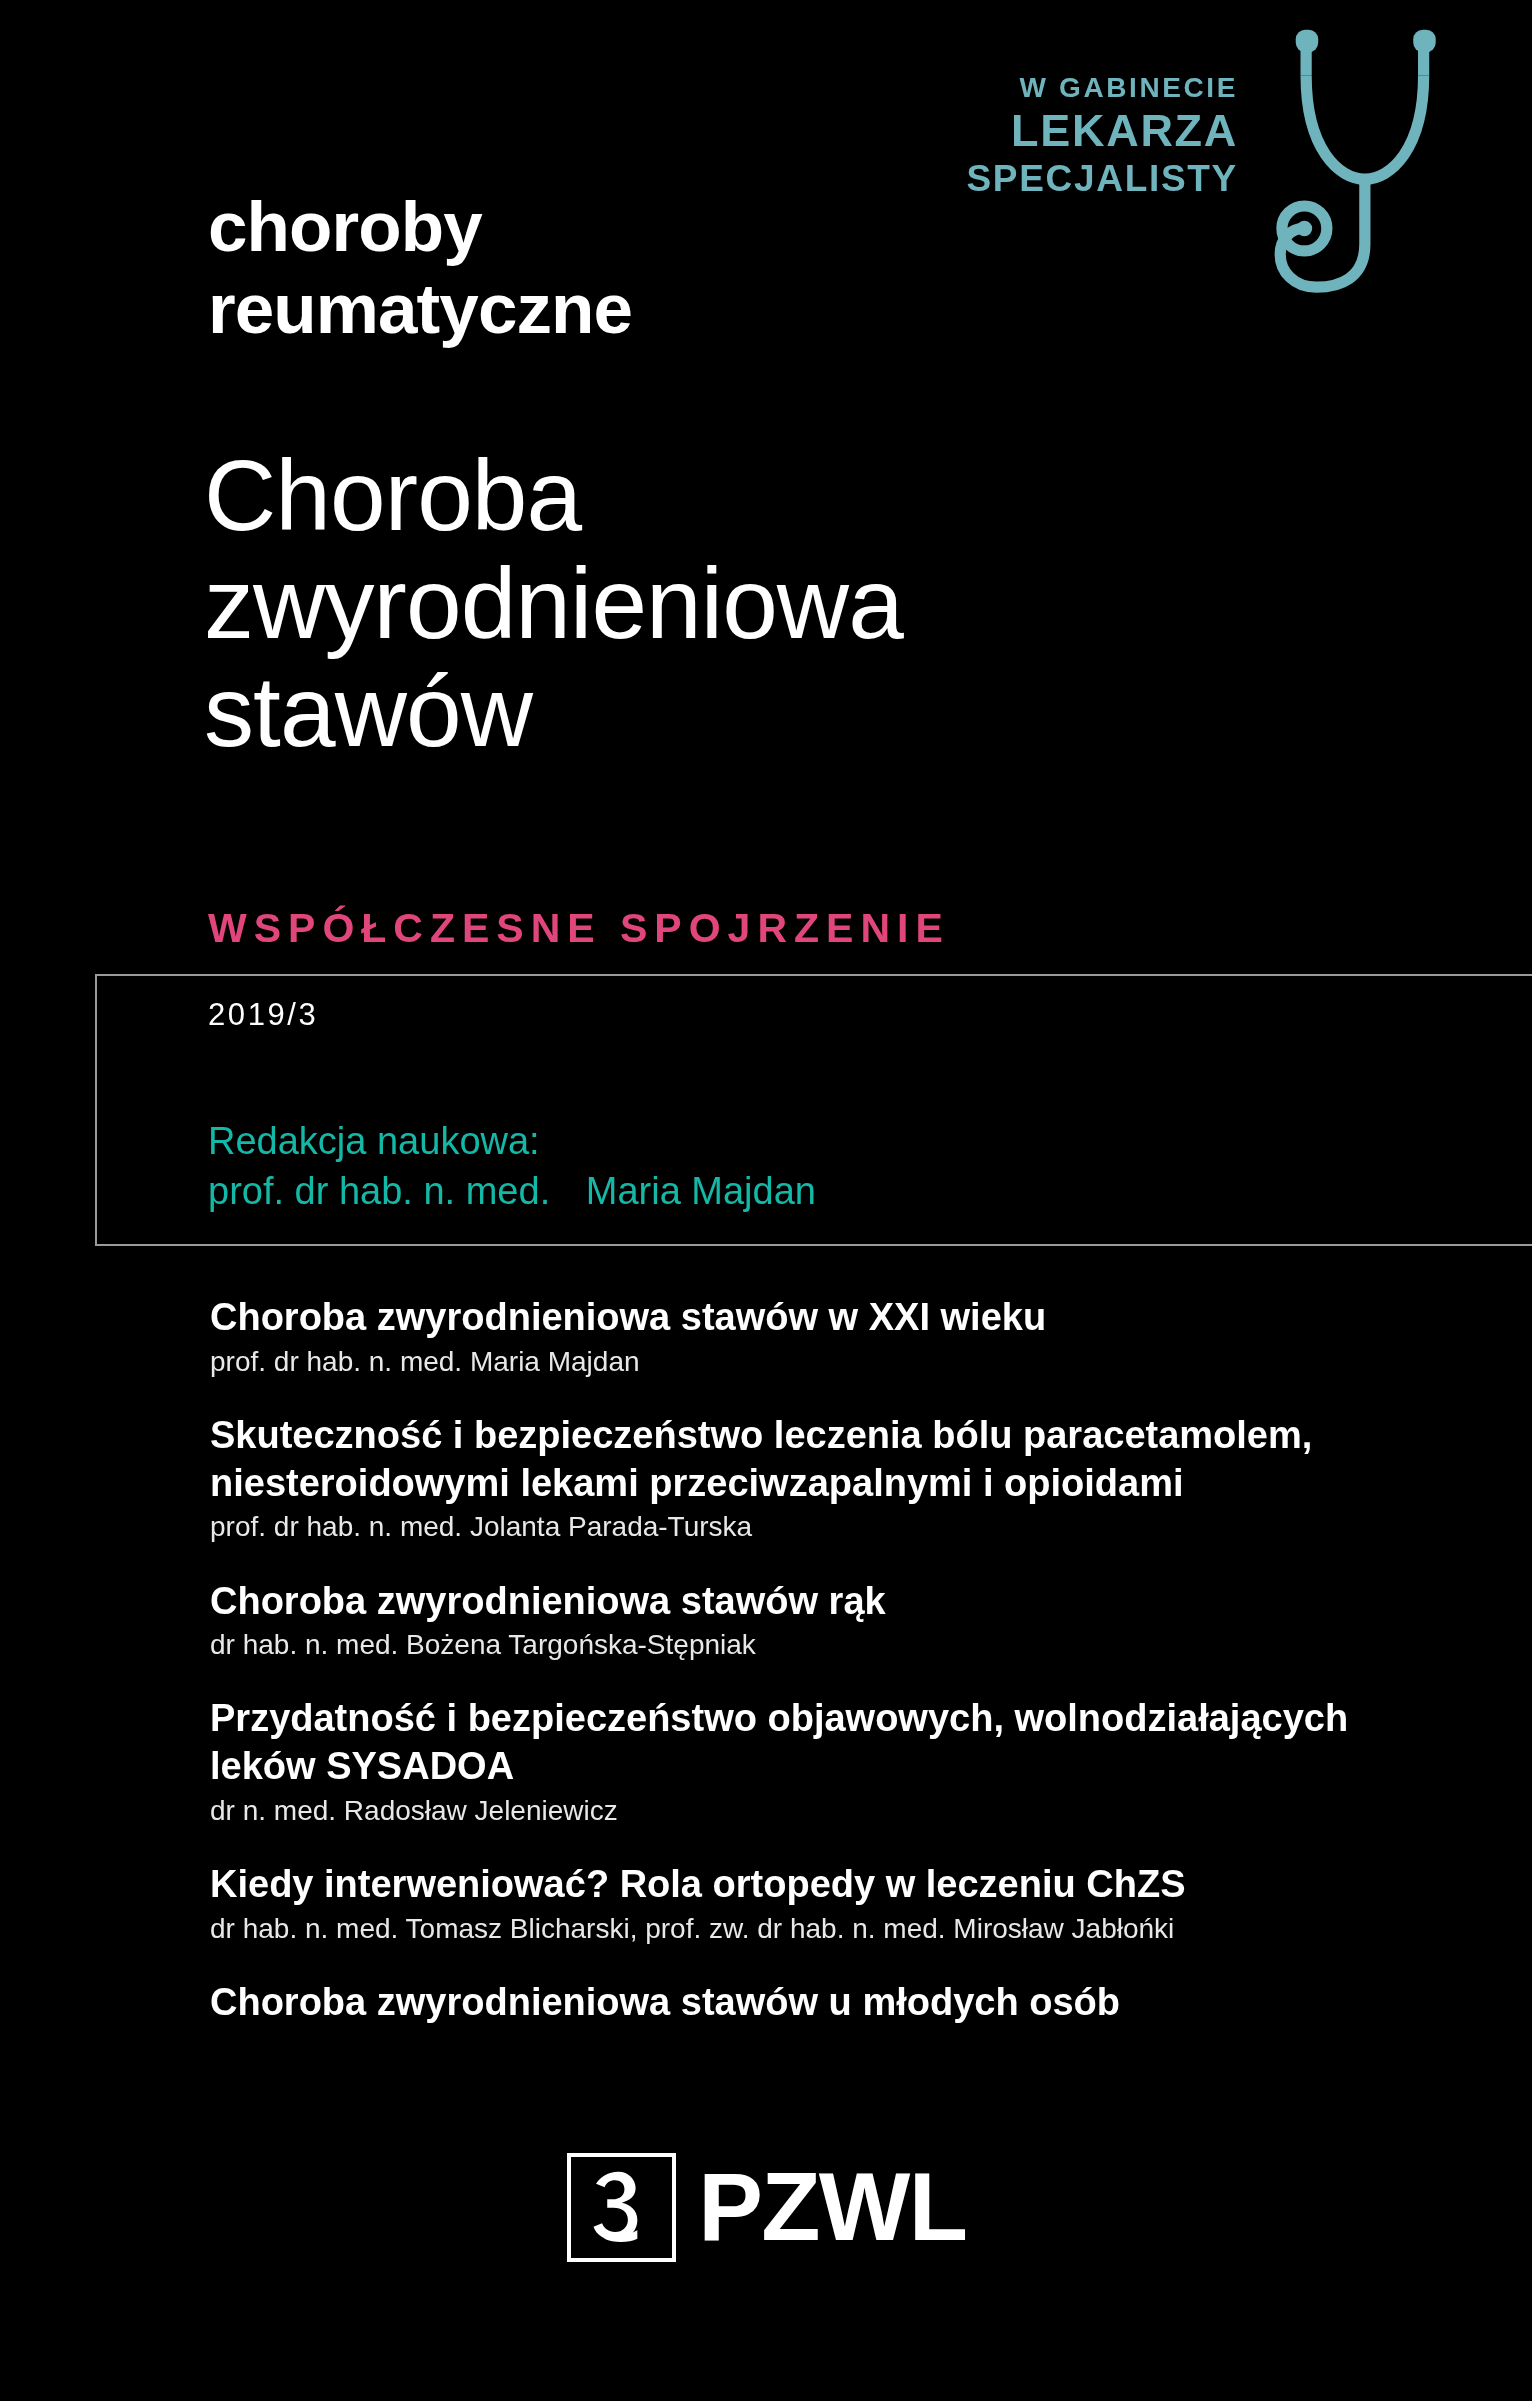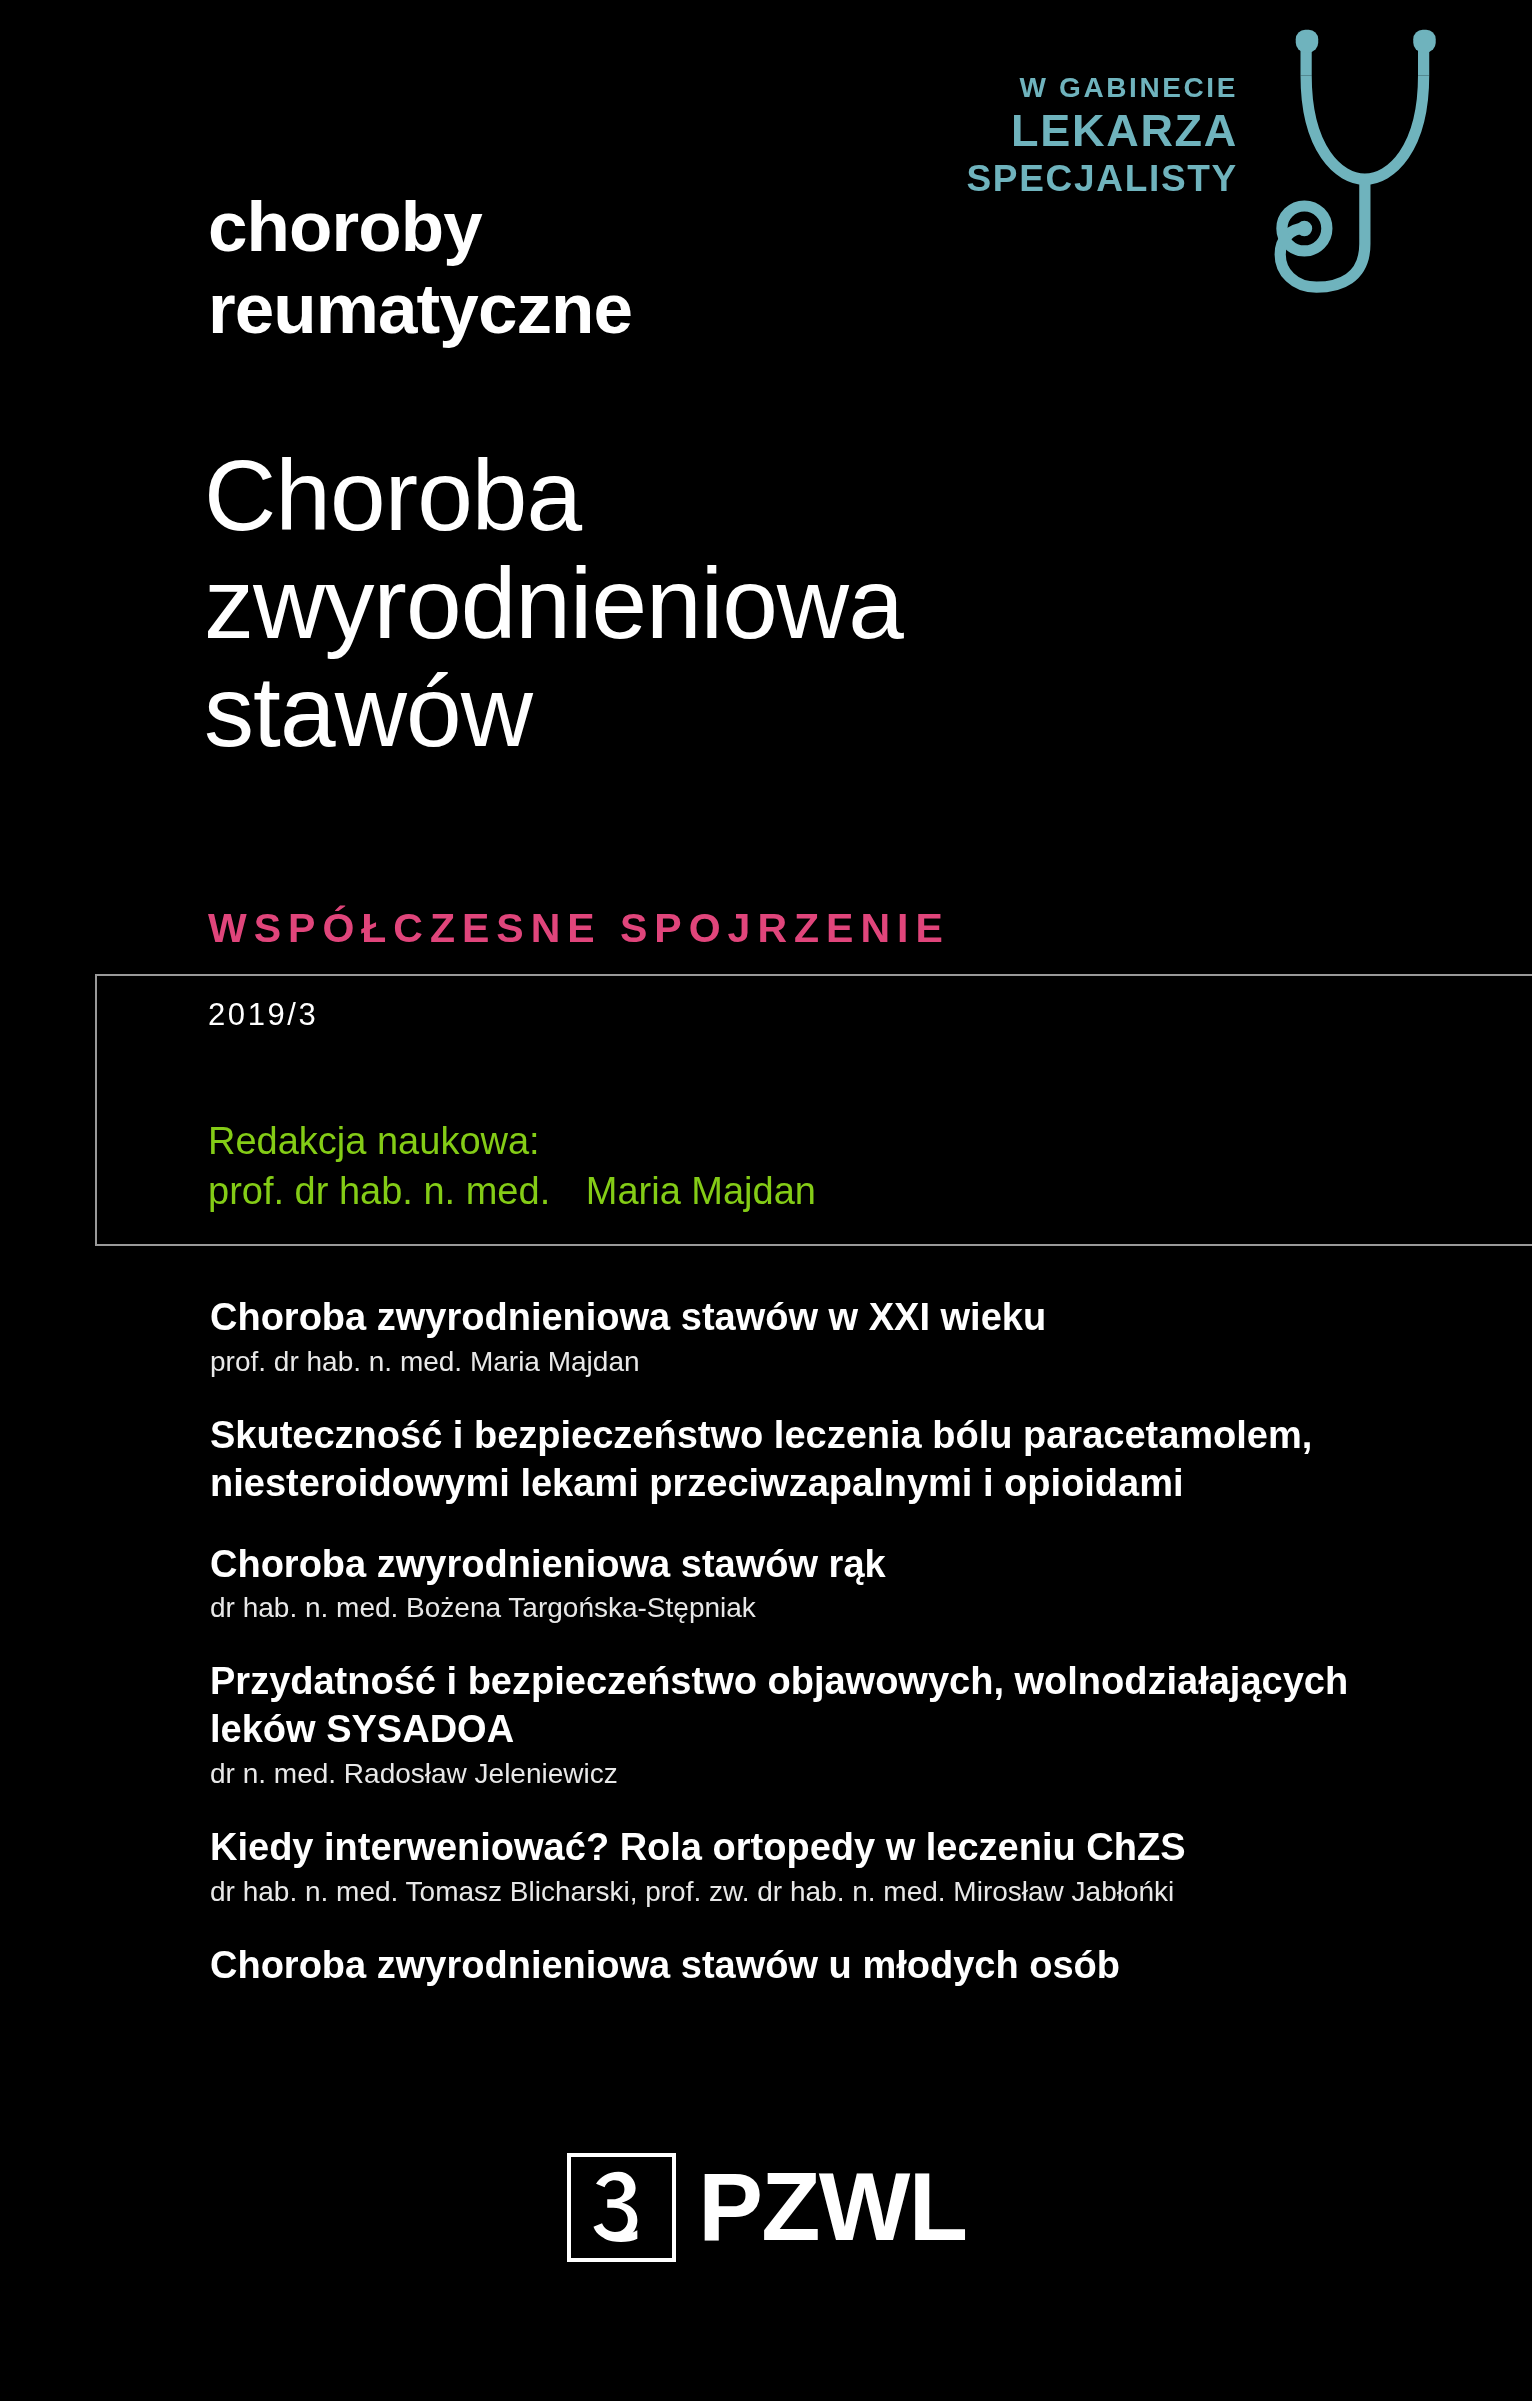--- a/index.html
+++ b/index.html
@@ -113,21 +113,21 @@
     color: #ffffff;
   }
 
   
   .editor {
     position: absolute;
     left: 208px;
     top: 1116px;
     font-size: 38px;
     line-height: 1.32;
-    color: #84cc16;
+    color: #14b8a6;
     font-weight: 300;
   }
   .editor .bold { font-weight: normal; margin-left: 25px; }
 
   
   .vbar {
     position: absolute;
     left: 95px;
     top: 974px;
     width: 1.7px;
@@ -236,20 +236,21 @@
   </div>
 </div>
 
 <div class="toc">
   <div class="toc-entry">
     <div class="toc-title">Choroba zwyrodnieniowa stawów w XXI wieku</div>
     <div class="toc-author">prof. dr hab. n. med. Maria Majdan</div>
   </div>
   <div class="toc-entry">
     <div class="toc-title">Skuteczność i bezpieczeństwo leczenia bólu paracetamolem, niesteroidowymi lekami przeciwzapalnymi i opioidami</div>
+    <div class="toc-author">prof. dr hab. n. med. Jolanta Parada-Turska</div>
   </div>
   <div class="toc-entry">
     <div class="toc-title">Choroba zwyrodnieniowa stawów rąk</div>
     <div class="toc-author">dr hab. n. med. Bożena Targońska-Stępniak</div>
   </div>
   <div class="toc-entry">
     <div class="toc-title">Przydatność i bezpieczeństwo objawowych, wolnodziałających leków SYSADOA</div>
     <div class="toc-author">dr n. med. Radosław Jeleniewicz</div>
   </div>
   <div class="toc-entry">

